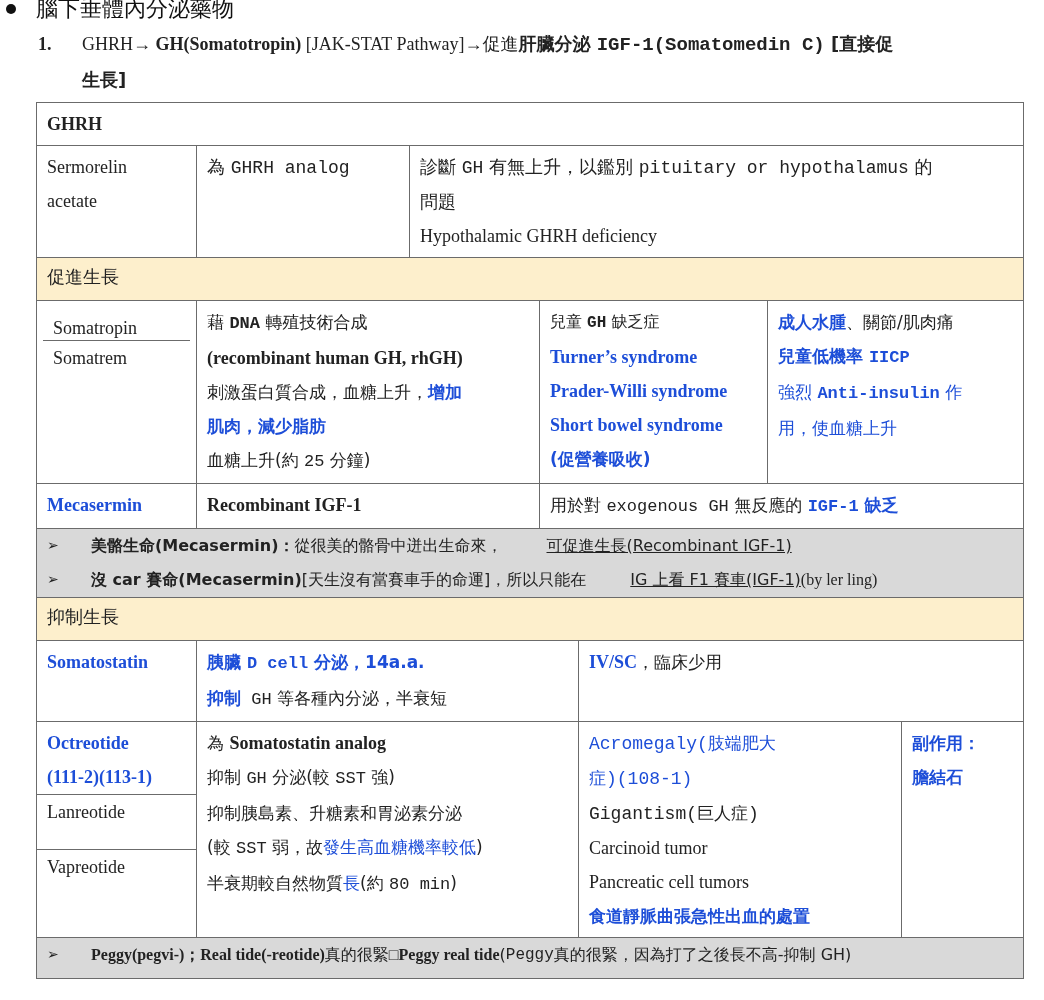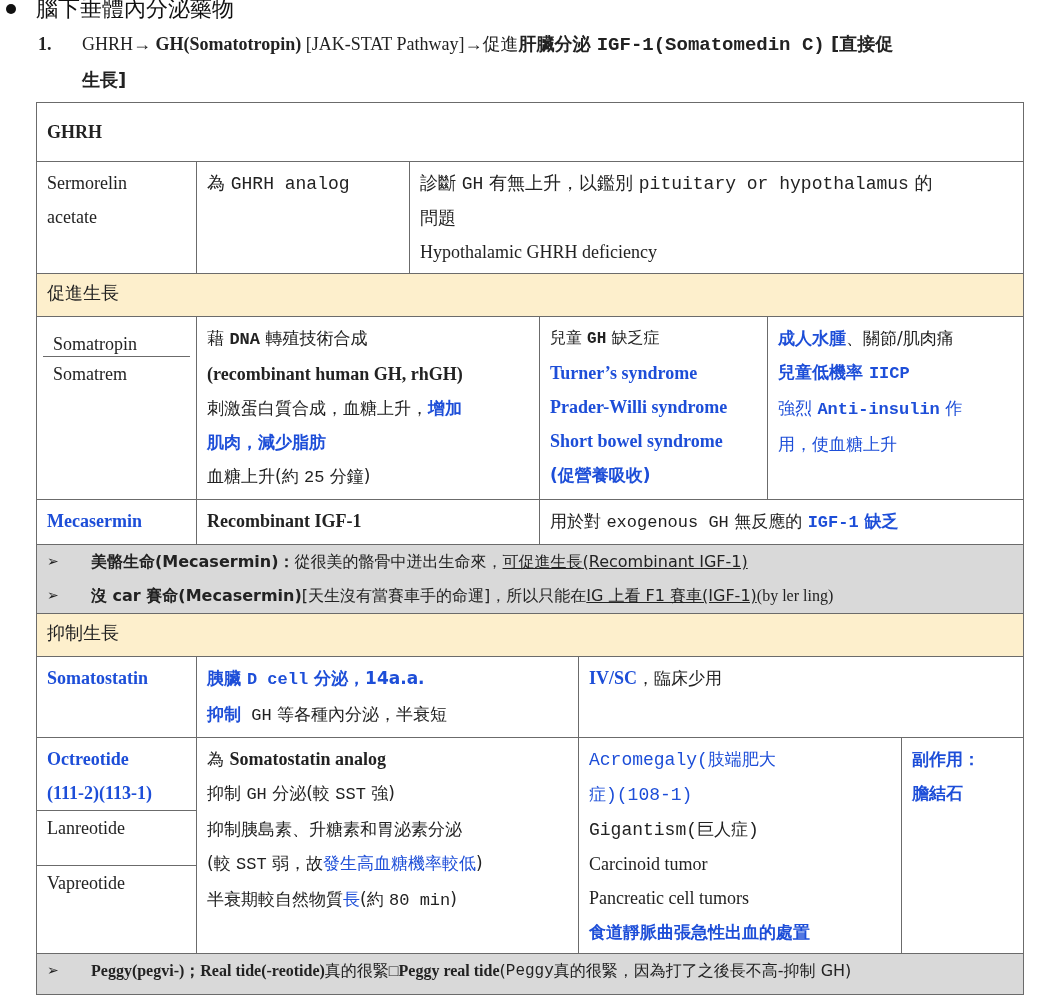--- a/index.html
+++ b/index.html
@@ -4,21 +4,21 @@
 <style>
   html, body { margin: 0; padding: 0; background: #ffffff; }
   body {
     width: 1044px; height: 1000px; overflow: hidden; position: relative;
     font-family: "Liberation Serif", "DejaVu Serif", serif;
     color: #222;
   }
   .mono { font-family: "Liberation Mono", "DejaVu Sans Mono", monospace; }
   .b { font-weight: bold; }
   .red { color: #1d4ed8; }
-  .u { text-decoration: underline; }
+  .u { text-decoration: underline; margin-left: 44px; }
 
   .heading {
     position: absolute; left: 6px; top: -6px; height: 30px;
     font-family: "DejaVu Sans", sans-serif; font-size: 22px; color: #111;
     display: flex; align-items: center;
   }
   .heading .bullet { width: 10px; height: 10px; border-radius: 50%; background: #111; margin-right: 20px; }
 
   .item1 { position: absolute; left: 38px; top: 26px; font-size: 18px; line-height: 36px; width: 980px; }
   .item1 .num { position: absolute; left: 0; top: 0; font-weight: bold; }
@@ -58,21 +58,21 @@
       <col style="width:213px">
       <col style="width:130px">
       <col style="width:39px">
       <col style="width:189px">
       <col style="width:134px">
       <col style="width:122px">
   </colgroup>
 
   <tbody>
       <tr style="height:34px">
-    <td colspan="7" class="b" style="padding:12px 10px">GHRH</td>
+    <td colspan="7" class="b" style="padding:4px 10px">GHRH</td>
   </tr>
   <tr>
     <td>
       <div>Sermorelin</div>
       <div>acetate</div>
     </td>
     <td>
       <span class="cjk">為 </span><span class="mono">GHRH analog</span>
     </td>
     <td colspan="5">

